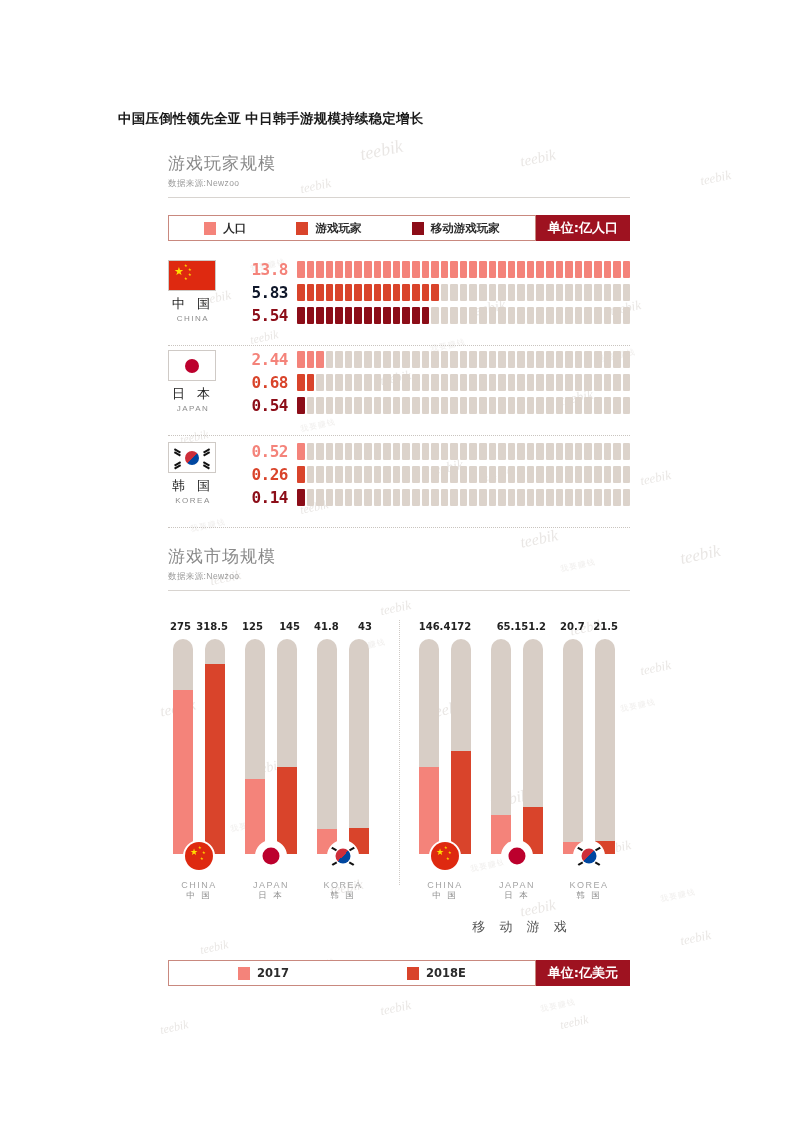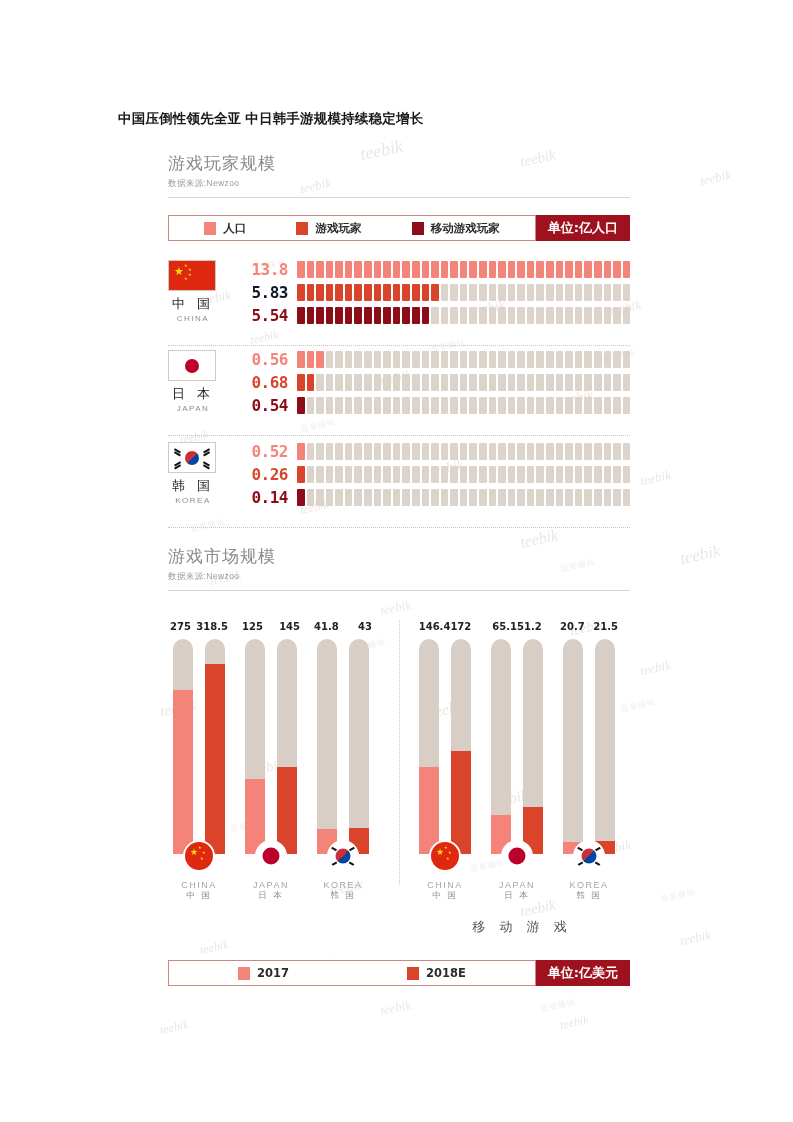--- a/index.html
+++ b/index.html
@@ -319,21 +319,21 @@
       <div class="crow" style="top: 348px;">
         <div class="flagbox">
           <div class="flag f-jp">
             <span class="disc"></span>
           </div>
           <div class="cname">日 本</div>
           <div class="cname-en">JAPAN</div>
         </div>
         <div class="bars">
           <div class="bline">
-            <span class="bval" style="color:#F4837A">0.56</span>
+            <span class="bval" style="color:#F4837A">2.44</span>
             <span class="ticks">
               <span class="tick" style="background:#F4837A"></span>
               <span class="tick" style="background:#F4837A"></span>
               <span class="tick" style="background:#F4837A"></span>
               <span class="tick" style="background:#DCD3CB"></span>
               <span class="tick" style="background:#DCD3CB"></span>
               <span class="tick" style="background:#DCD3CB"></span>
               <span class="tick" style="background:#DCD3CB"></span>
               <span class="tick" style="background:#DCD3CB"></span>
               <span class="tick" style="background:#DCD3CB"></span>
@@ -690,21 +690,21 @@
                 <span style="position:absolute;left:5px;top:6px;color:#ffde00;font-size:9px;line-height:1">★</span>
                 <span style="position:absolute;left:13px;top:4px;color:#ffde00;font-size:4px;line-height:1">★</span>
                 <span style="position:absolute;left:17px;top:9px;color:#ffde00;font-size:4px;line-height:1">★</span>
                 <span style="position:absolute;left:15px;top:15px;color:#ffde00;font-size:4px;line-height:1">★</span>
               </div>
             </div>
             <div class="axis-en">CHINA</div>
             <div class="axis-cn">中 国</div>
           </div>
           <div class="pair" style="left: 72px;">
-            <div class="valtag" style="display:flex;justify-content:center;padding:0 2px;box-sizing:border-box">
+            <div class="valtag" style="display:flex;justify-content:flex-end;padding:0 2px;box-sizing:border-box">
               <span>65.1</span>
               <span>51.2</span>
             </div>
             <div class="bar" style="left:5px">
               <div class="tube"></div>
               <div class="fill flat" style="height:39px;background:#F4837A"></div>
             </div>
             <div class="bar" style="left:37px">
               <div class="tube"></div>
               <div class="fill flat" style="height:47px;background:#D9442B"></div>

